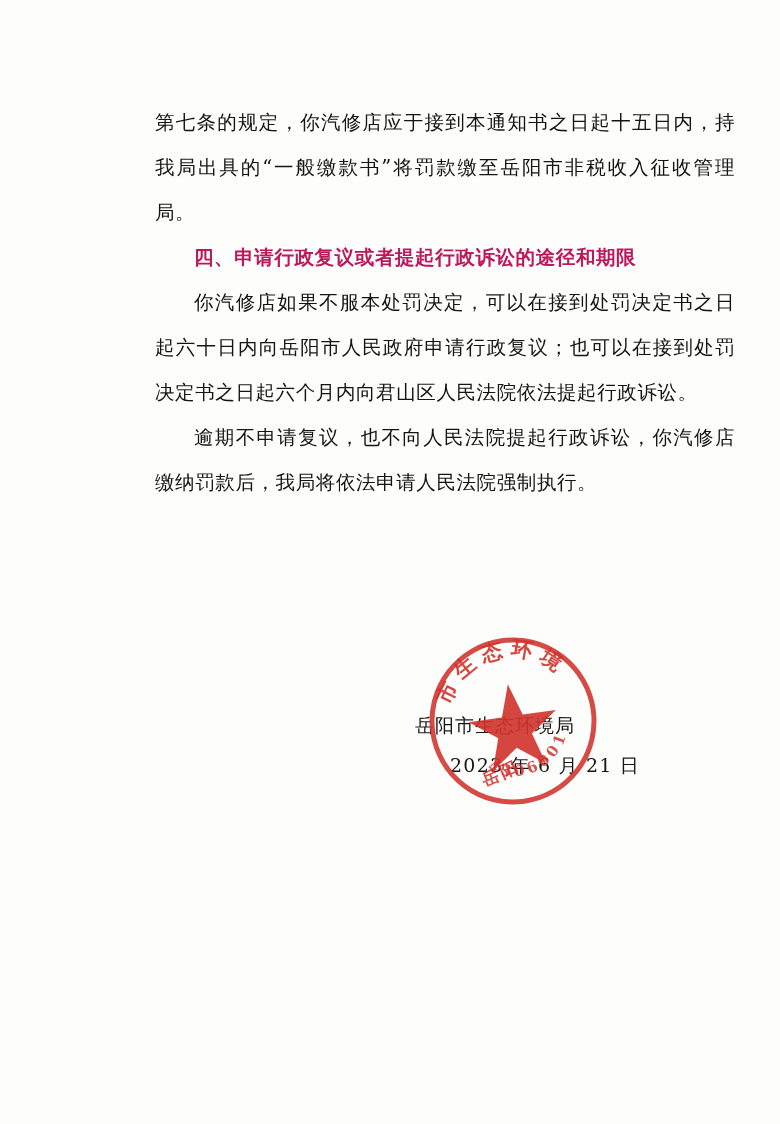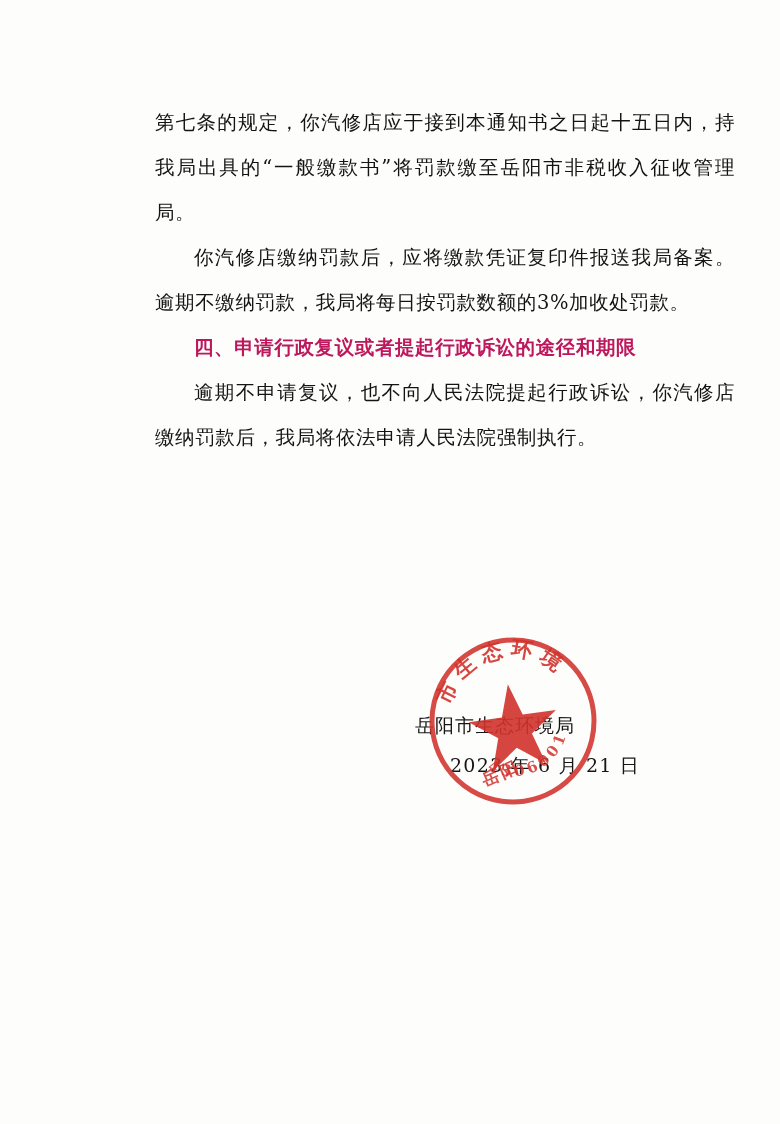--- a/index.html
+++ b/index.html
@@ -100,24 +100,24 @@
 </style>
 </head>
 <body>
 
 <div class="page">
 
   <div class="content">
 
     <p class="para">第七条的规定，你汽修店应于接到本通知书之日起十五日内，持我局出具的“一般缴款书”将罚款缴至岳阳市非税收入征收管理局。</p>
 
-    <p class="para indent">你汽修店缴纳罚款后，应将缴款凭证复印件报送我局备案。逾期不缴纳罚款，我局将每日按罚款数额的3%加收处罚款。</p>
 
     <p class="heading">四、申请行政复议或者提起行政诉讼的途径和期限</p>
 
+    <p class="para indent">你汽修店如果不服本处罚决定，可以在接到处罚决定书之日起六十日内向岳阳市人民政府申请行政复议；也可以在接到处罚决定书之日起六个月内向君山区人民法院依法提起行政诉讼。</p>
 
     <p class="para indent">逾期不申请复议，也不向人民法院提起行政诉讼，你汽修店缴纳罚款后，我局将依法申请人民法院强制执行。</p>
 
   </div>
 
   <div class="sign-block">
     <div class="sign-line">岳阳市生态环境局</div>
     <div class="sign-date">2023 年 6 月 21 日</div>
   </div>
 

